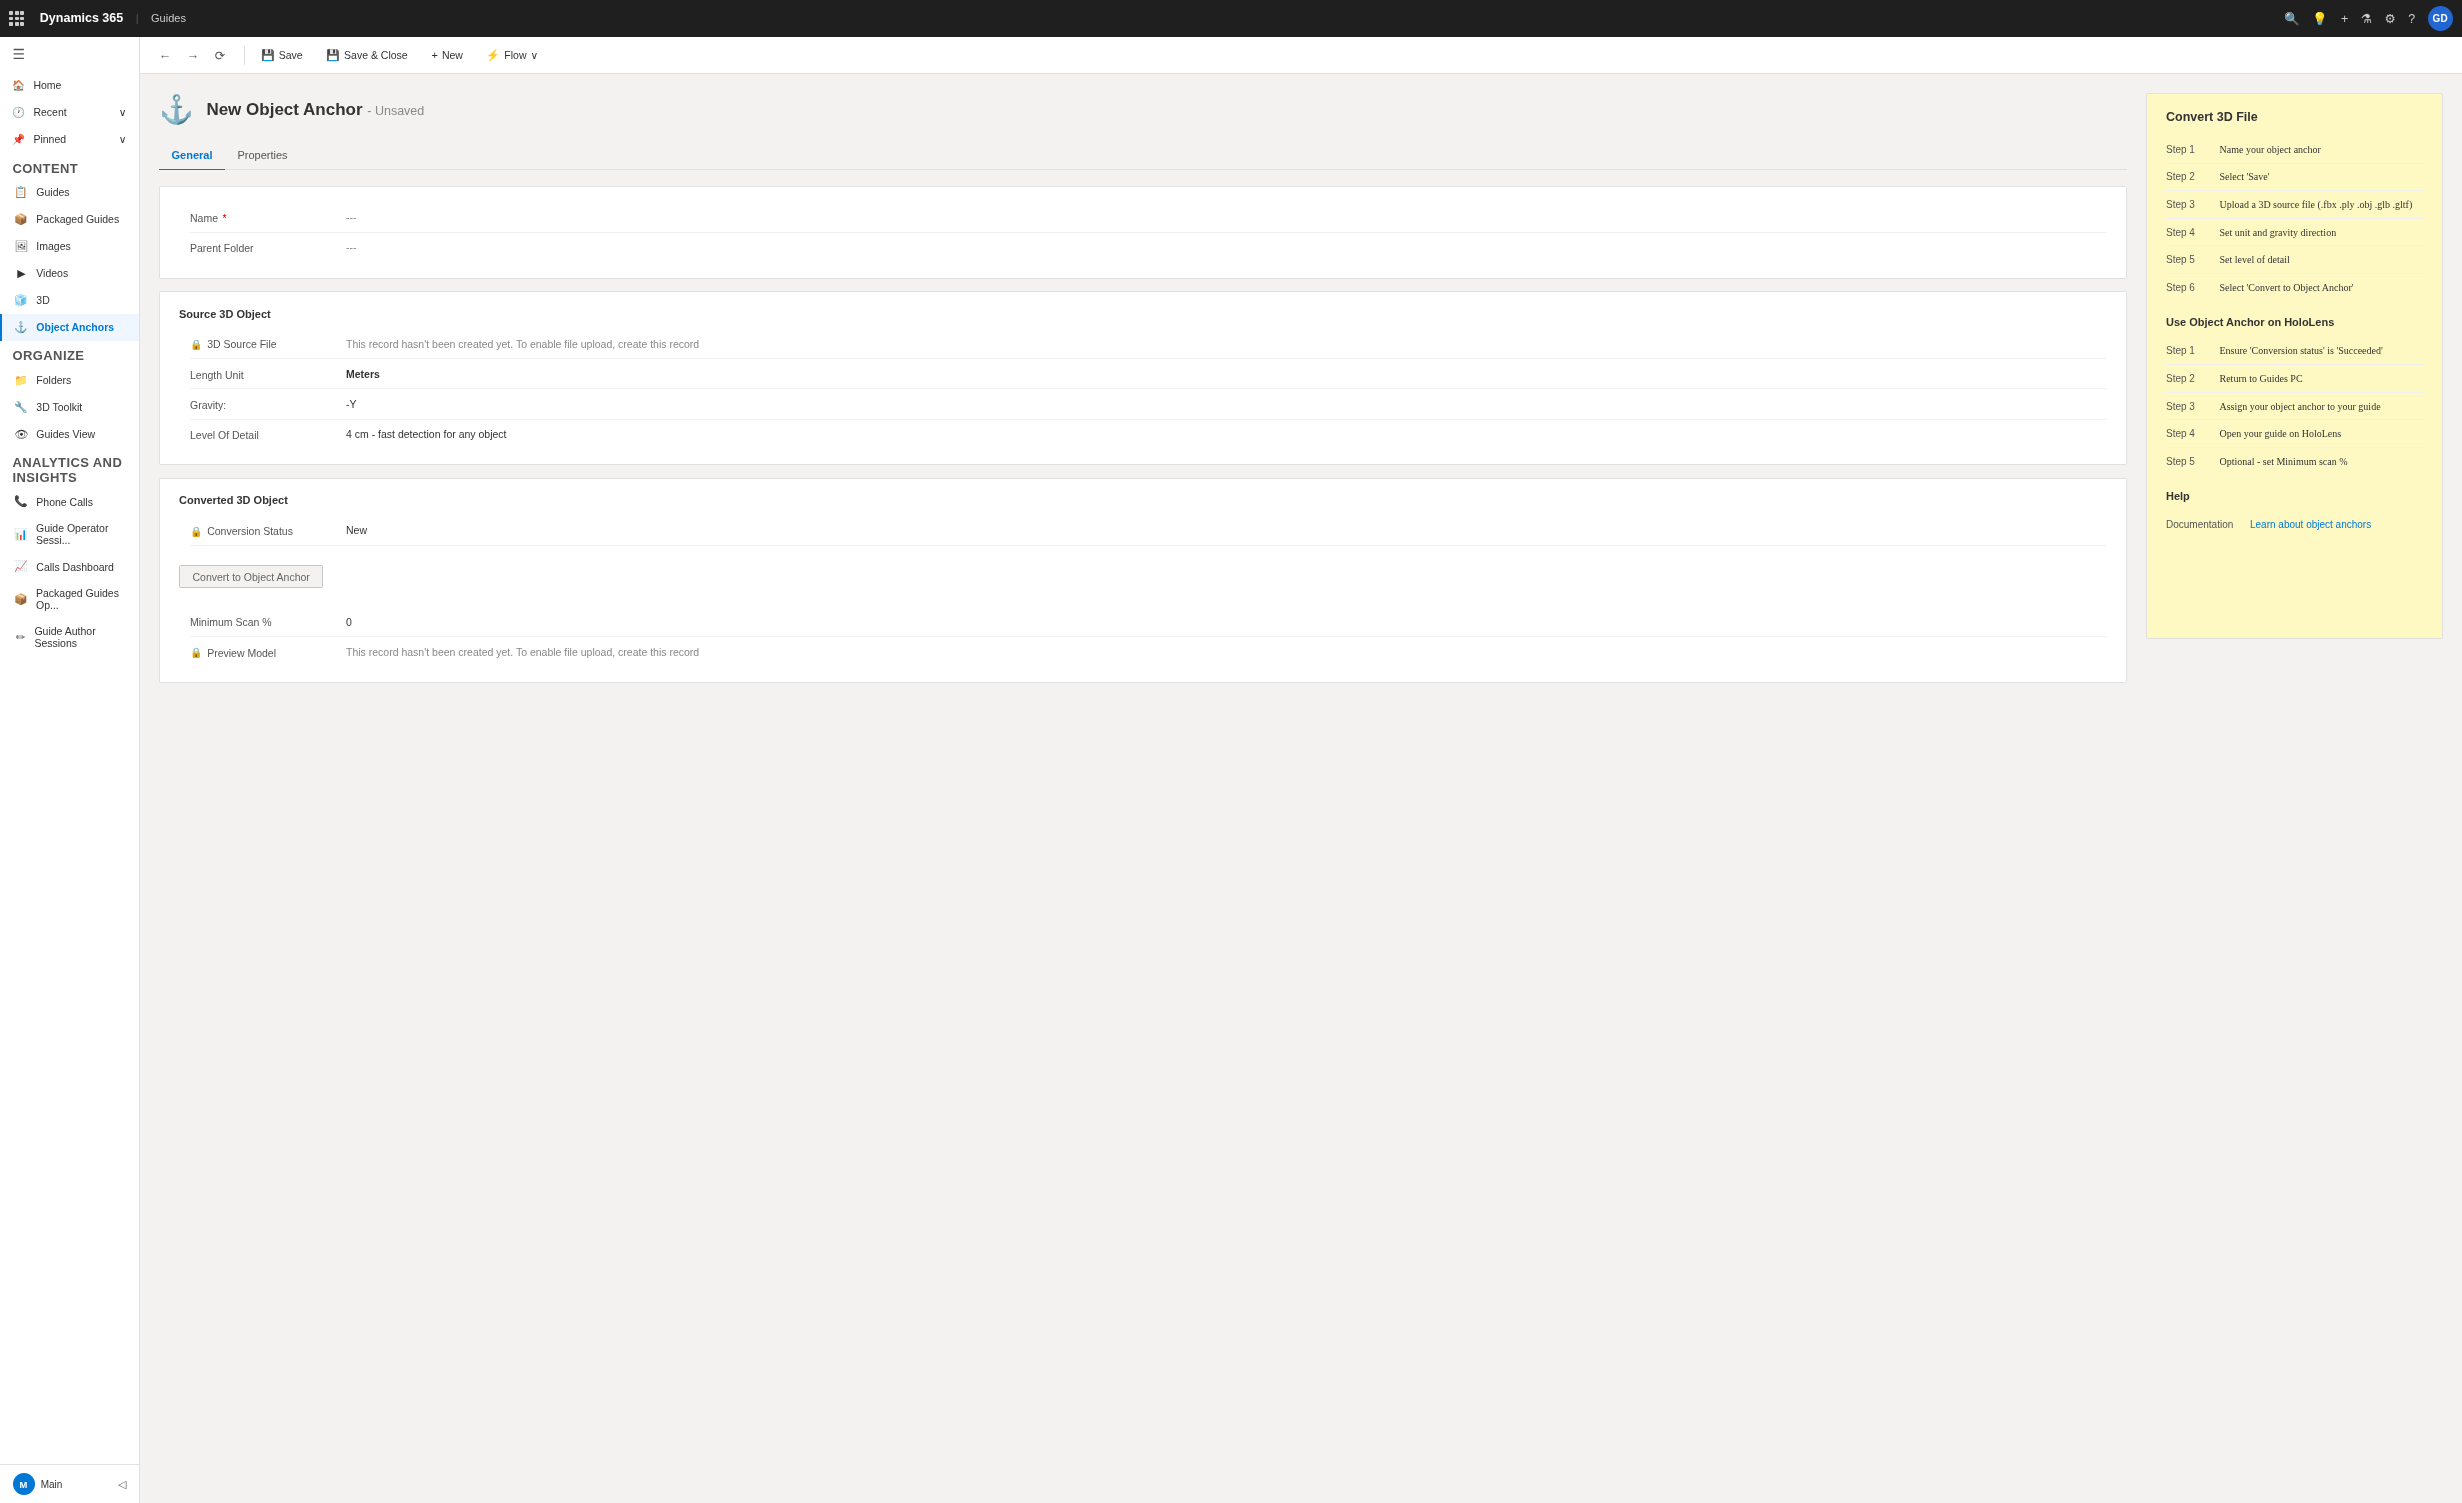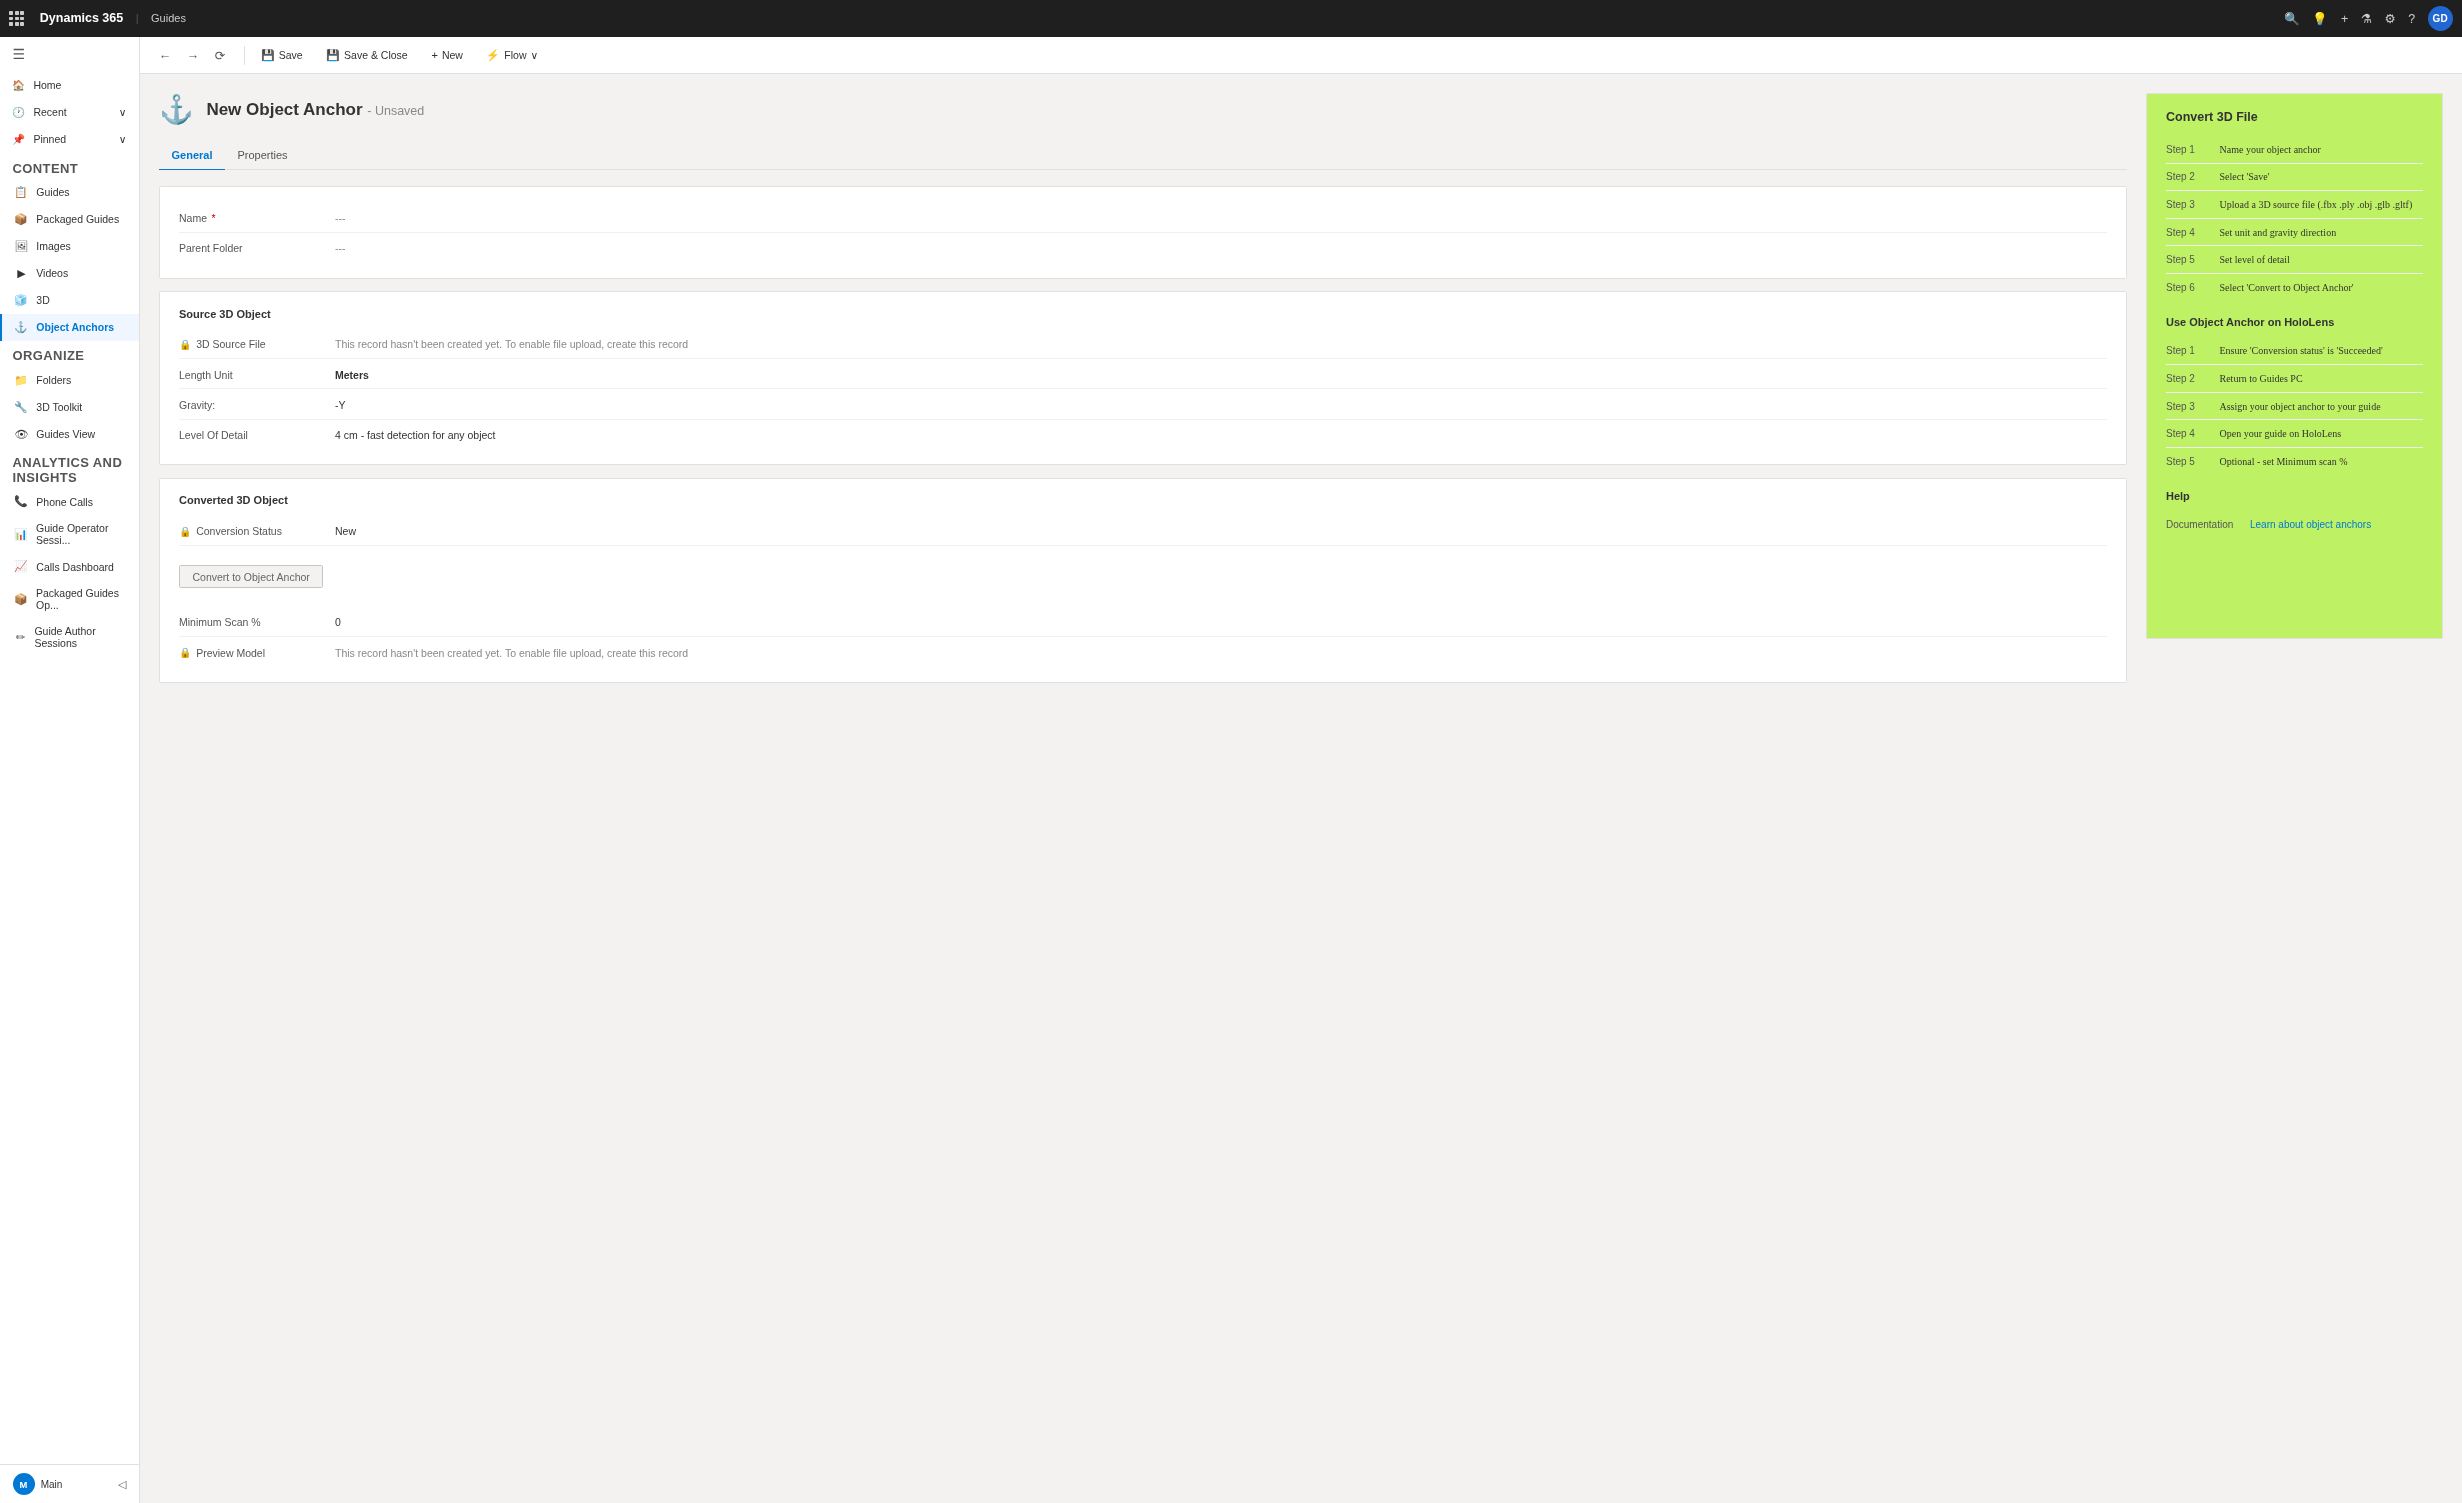--- a/index.html
+++ b/index.html
@@ -101,21 +101,21 @@
       cursor: pointer;
       font-size: 11px;
       color: #555;
       border-bottom: 1.6px solid transparent;
       margin-bottom: -0.8px;
     }
     .tab.active { color: #0078d4; border-bottom: 1.6px solid #0078d4; font-weight: 600; }
 
     
     .form-card { background: #fff; border: 0.8px solid #e0e0e0; border-radius: 1.6px; padding: 15.6px 19px; margin-bottom: 12.5px; }
-    .form-row { display: flex; align-items: flex-end; padding: 7.8px 0; border-bottom: 0.8px solid #f0f0f0; }
+    .form-row { display: flex; align-items: center; padding: 7.8px 0; border-bottom: 0.8px solid #f0f0f0; margin-left: 11px; }
     .form-row:last-child { border-bottom: none; }
     .form-label { width: 156px; color: #555; font-size: 10.5px; flex-shrink: 0; padding-top: 1.6px; }
     .form-label .required { color: #c00; margin-left: 1.6px; }
     .form-label-with-icon { display: flex; align-items: center; gap: 4.7px; }
     .form-value { flex: 1; color: #333; font-size: 10.5px; }
     .form-value.bold { font-weight: 600; }
     .form-value.muted { color: #888; }
     .section-title { font-size: 11px; font-weight: 600; color: #333; margin-bottom: 9.4px; }
     .lock-icon { color: #888; font-size: 10px; }
 
@@ -126,21 +126,21 @@
       padding: 4.7px 12.5px;
       border-radius: 1.6px;
       cursor: not-allowed;
       font-size: 10.5px;
       margin: 9.4px 0;
     }
 
     
     .side-panel {
       width: 297px;
-      background: #bef264;
+      background: #fef9c3;
       border: 0.8px solid #e0e0e0;
       border-radius: 1.6px;
       padding: 15.6px 19px;
       flex-shrink: 0;
       overflow-y: auto;
       max-height: 546px;
     }
     .side-panel h2 { font-size: 12.5px; font-weight: 600; margin-bottom: 12.5px; color: #333; }
     .side-panel h3 { font-size: 11px; font-weight: 600; margin-top: 15.6px; margin-bottom: 9.4px; color: #333; }
     .step-row { display: flex; align-items: flex-start; gap: 12.5px; padding: 7.8px 0; border-bottom: 0.8px solid #f0f0f0; }

